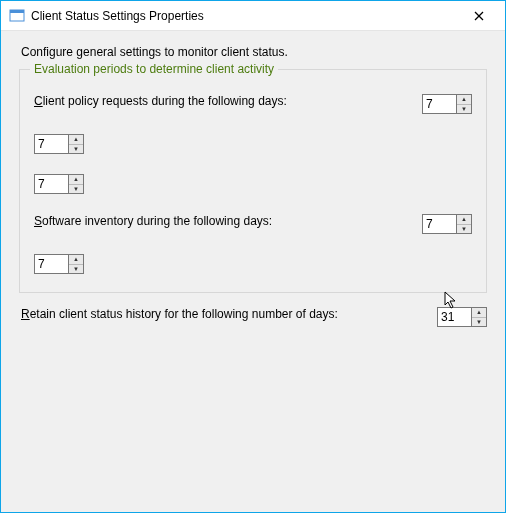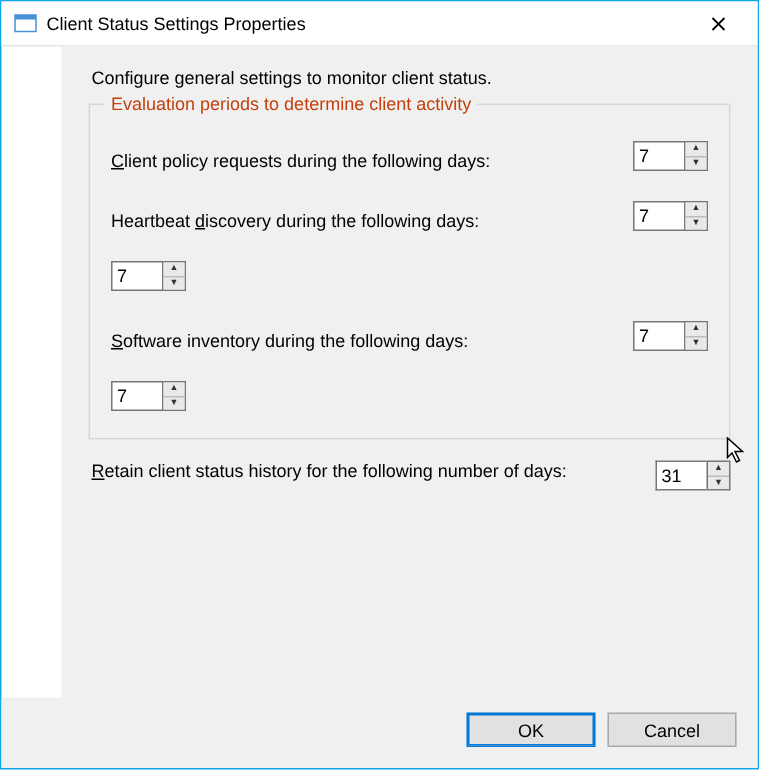--- a/index.html
+++ b/index.html
@@ -48,44 +48,43 @@
     display: flex;
     align-items: center;
     justify-content: center;
     cursor: default;
   }
   .content {
     flex: 1;
     padding: 14px 18px 10px 18px;
     background: #f0f0f0;
     position: relative;
-    margin-left: 40px;
   }
   .intro {
     margin: 0 0 10px 2px;
     color: #000;
   }
   .groupbox {
     border: 1px solid #d7d7d7;
     padding: 16px 14px 12px 14px;
     margin: 6px 0 14px 0;
     position: relative;
     background: #f0f0f0;
   }
   .groupbox .legend {
     position: absolute;
     top: -8px;
     left: 10px;
     background: #f0f0f0;
     padding: 0 4px;
-    color: #c2410c;
+    color: #4d7c0f;
   }
   .row {
     display: flex;
-    align-items: flex-end;
+    align-items: flex-start;
     margin: 8px 0 20px 0;
   }
   .row:last-child { margin-bottom: 6px; }
   .row .label {
     flex: 1;
     color: #000;
   }
   .underline { text-decoration: underline; }
   .spinner {
     display: inline-flex;
@@ -189,23 +188,20 @@
         <span class="spinner">
           <input type="text" value="7" style="">
           <span class="spin-btns">
             <span class="spin-btn">▲</span>
             <span class="spin-btn">▼</span>
           </span>
         </span>
       </div>
 
       <div class="row">
-        <span class="label">
-          <span>Heartbeat </span><span class="underline">d</span><span>iscovery during the following days:</span>
-        </span>
         <span class="spinner">
           <input type="text" value="7" style="">
           <span class="spin-btns">
             <span class="spin-btn">▲</span>
             <span class="spin-btn">▼</span>
           </span>
         </span>
       </div>
 
       <div class="row">
@@ -253,17 +249,13 @@
           <span class="spin-btn">▼</span>
         </span>
       </span>
     </div>
 
     <svg class="cursor" width="16" height="20" viewBox="0 0 16 20">
       <path d="M1 1 L1 14 L4 11 L7 17 L9 16 L6 10 L11 10 Z" fill="#fff" stroke="#000" stroke-width="1"></path>
     </svg>
   </div>
 
-  <div class="button-row">
-    <div class="btn default">OK</div>
-    <div class="btn">Cancel</div>
-  </div>
 </div>
 
 </body></html>

